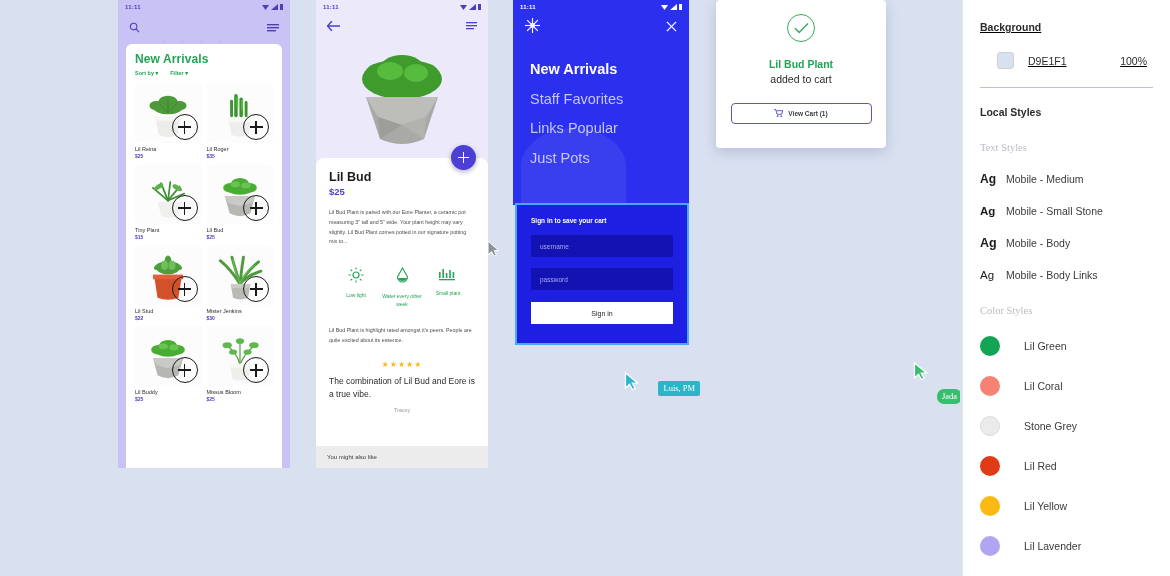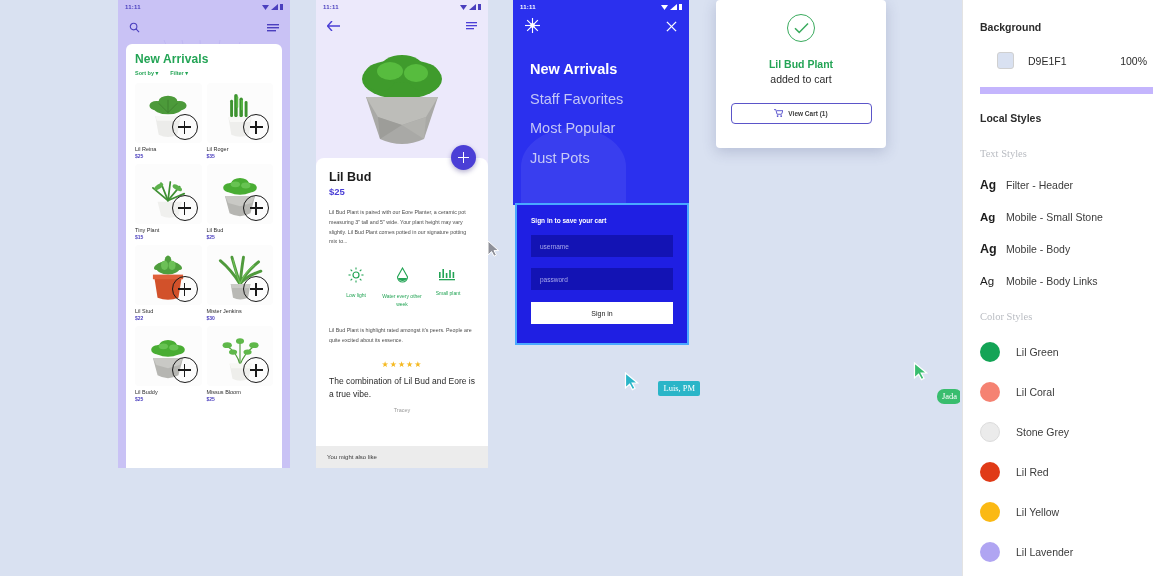--- a/index.html
+++ b/index.html
@@ -199,36 +199,36 @@
   }
   .ptr-grey { position: absolute; left: 487px; top: 240px; z-index: 20; }
 
   
   #panel {
     position: absolute; left: 962px; top: 0; width: 208px; height: 576px;
     background: #fff; border-left: 1px solid #e3e3e3;
     padding: 0 17px; overflow: hidden;
   }
   .p-head { font-size: 10.5px; font-weight: bold; color: #2b2b2b; }
-  #sec-bg { padding-top: 21px; padding-bottom: 18px; border-bottom: 7px solid #c4b5fd; }
+  #sec-bg { padding-top: 21px; padding-bottom: 18px; border-bottom: 1px solid #c4b5fd; text-decoration: underline; }
   #bg-row { display: flex; align-items: center; margin-top: 19px; padding-left: 17px; }
   #bg-swatch {
     width: 17px; height: 17px; border-radius: 3px;
     border: 1px solid #d0d0d0;
   }
   #bg-hex { font-size: 10.5px; color: #2b2b2b; margin-left: 14px; }
   #bg-opacity { font-size: 10.5px; color: #2b2b2b; margin-left: auto; margin-right: 6px; }
   #sec-local { padding-top: 18px; }
   .sub-head { font-size: 10.5px; color: #b9bcc2; margin-top: 24px; font-family: Liberation Serif, serif; }
   .style-row { display: flex; align-items: center; margin-top: 19px; }
   .ag { width: 26px; color: #1c1c1c; font-size: 12px; }
   .style-label { font-size: 10.5px; color: #3b3b3b; }
   .color-row { display: flex; align-items: center; margin-top: 20px; }
   .dot { width: 20px; height: 20px; border-radius: 50%; }
-  .color-label { font-size: 10.5px; color: #3b3b3b; margin-left: 16px; }
+  .color-label { font-size: 10.5px; color: #3b3b3b; margin-left: 24px; }
 </style>
 </head>
 <body>
 
 <div id="canvas">
 
   <div class="frame" id="mock1">
     <div class="statusbar">
       <span>11:11</span>
       <span class="sb-right">
@@ -698,21 +698,21 @@
             <g stroke="#fff" stroke-width="1.4">
               <line x1="1" y1="1" x2="11" y2="11"></line>
               <line x1="11" y1="1" x2="1" y2="11"></line>
             </g>
           </svg>
       </span>
     </div>
     <div id="m3-nav">
         <div class="navitem active">New Arrivals</div>
         <div class="navitem">Staff Favorites</div>
-        <div class="navitem">Most Popular</div>
+        <div class="navitem">Links Popular</div>
         <div class="navitem">Just Pots</div>
       </div>
   </div>
 
   <div id="signin">
     <div id="signin-title">Sign in to save your cart</div>
     <div class="sfield">
       <span>username</span>
     </div>
     <div class="sfield">
@@ -771,21 +771,21 @@
       <div id="bg-opacity">100%</div>
     </div>
   </div>
 
   <div id="sec-local">
     <div class="p-head">Local Styles</div>
     <div class="sub-head">Text Styles</div>
     <div id="text-styles">
         <div class="style-row">
           <div class="ag" style="font-weight:bold; font-size:12px;">Ag</div>
-          <div class="style-label">Filter - Header</div>
+          <div class="style-label">Mobile - Medium</div>
         </div>
         <div class="style-row">
           <div class="ag" style="font-weight:bold; font-size:11.5px;">Ag</div>
           <div class="style-label">Mobile - Small Stone</div>
         </div>
         <div class="style-row">
           <div class="ag" style="font-weight:bold; font-size:12.5px;">Ag</div>
           <div class="style-label">Mobile - Body</div>
         </div>
         <div class="style-row">

